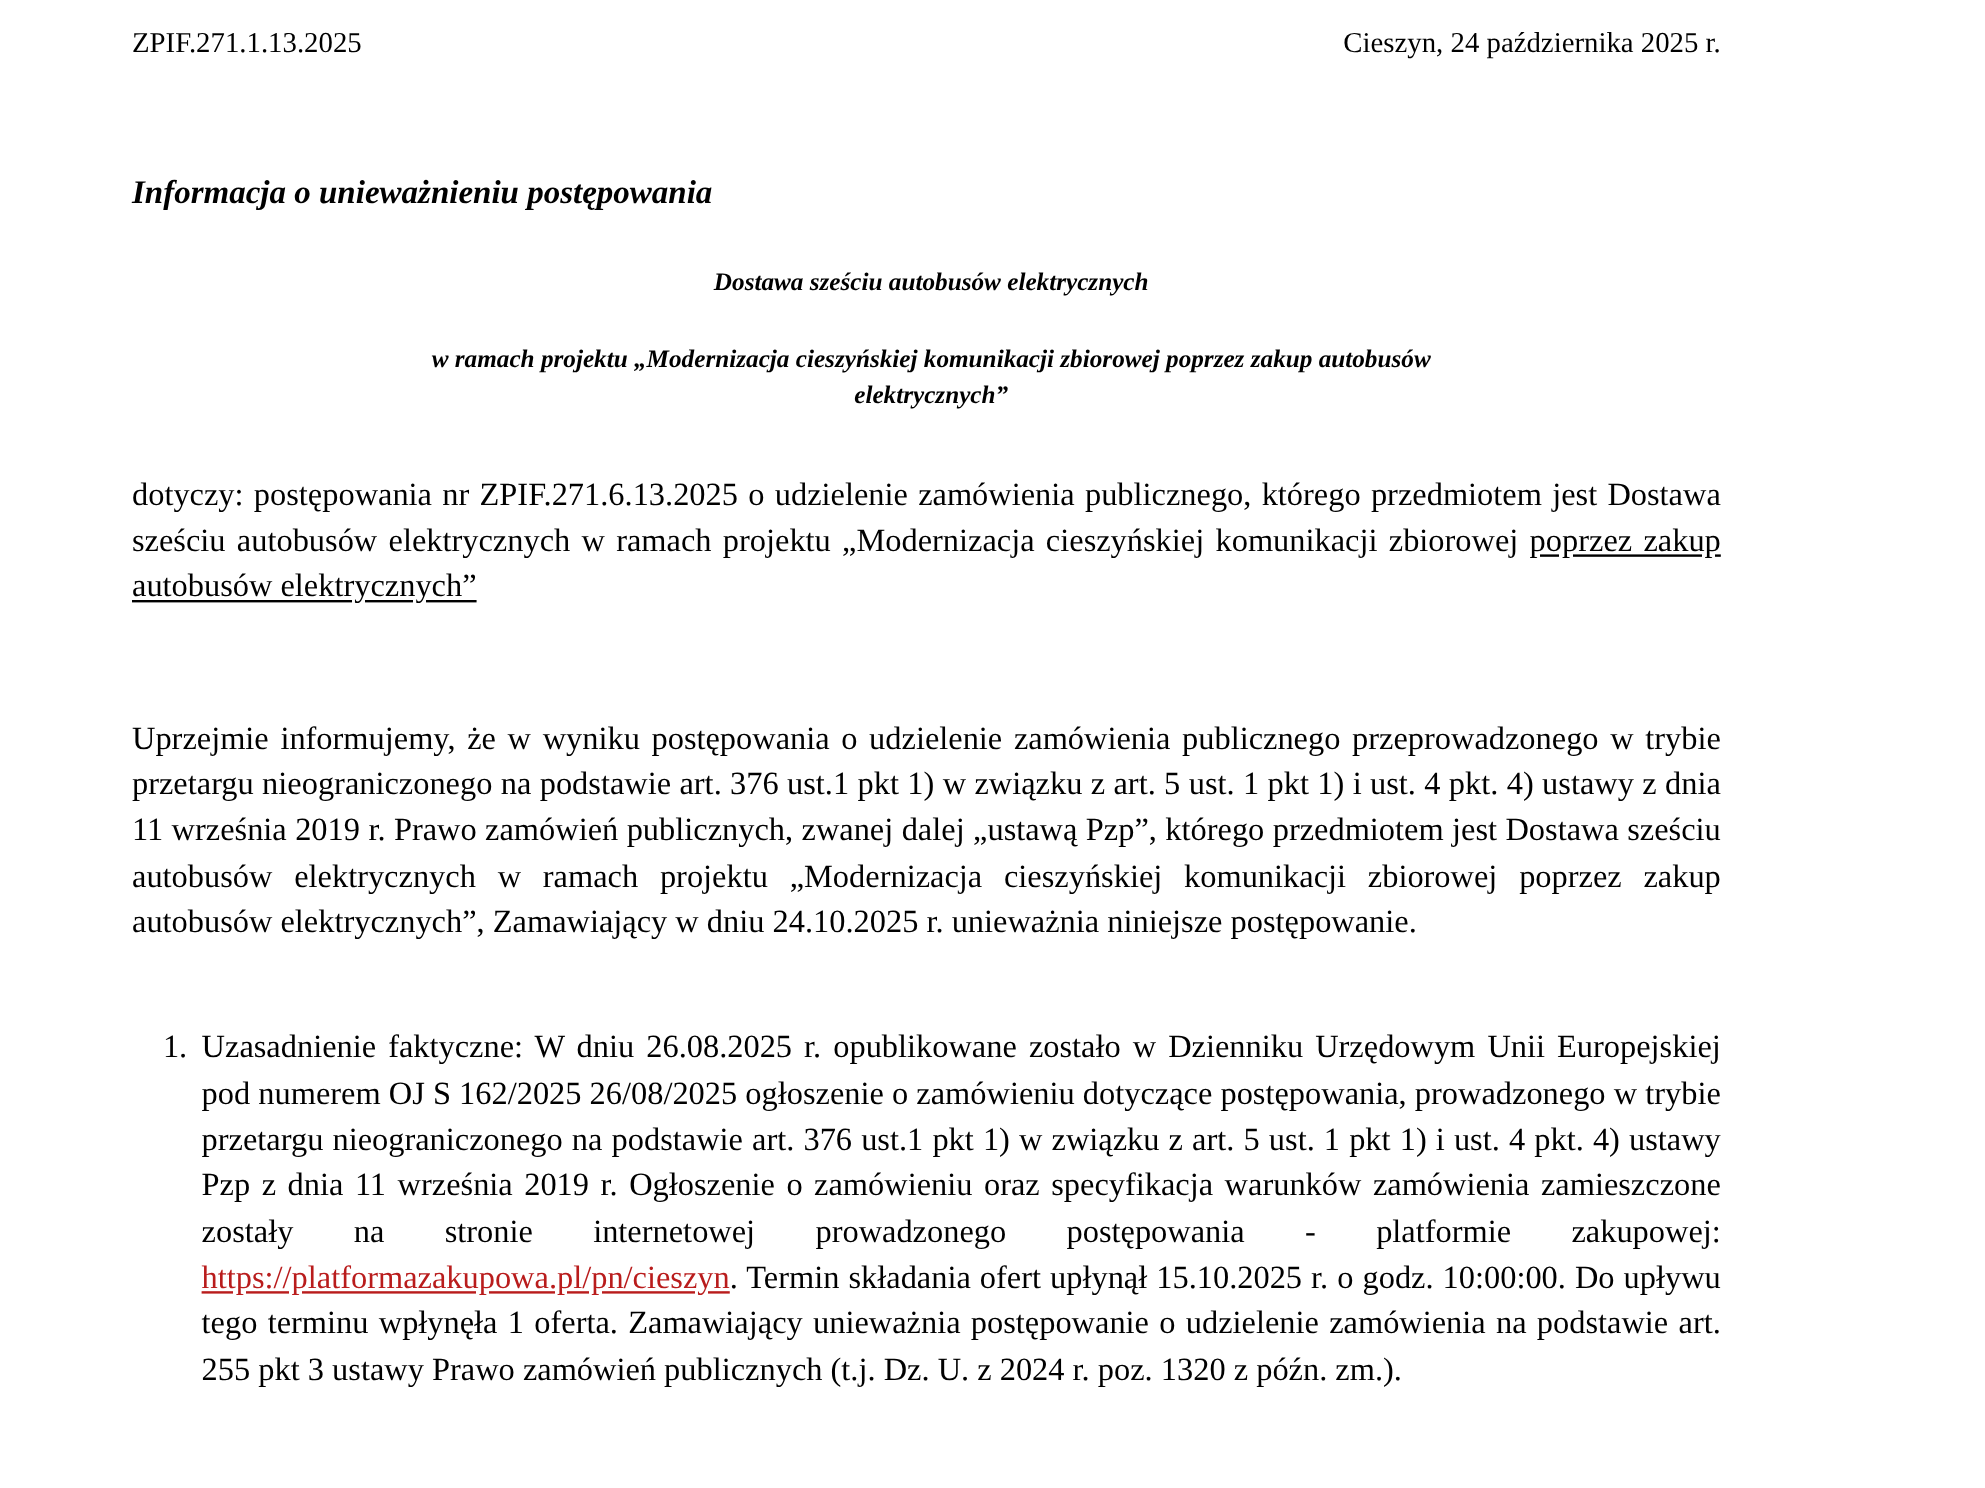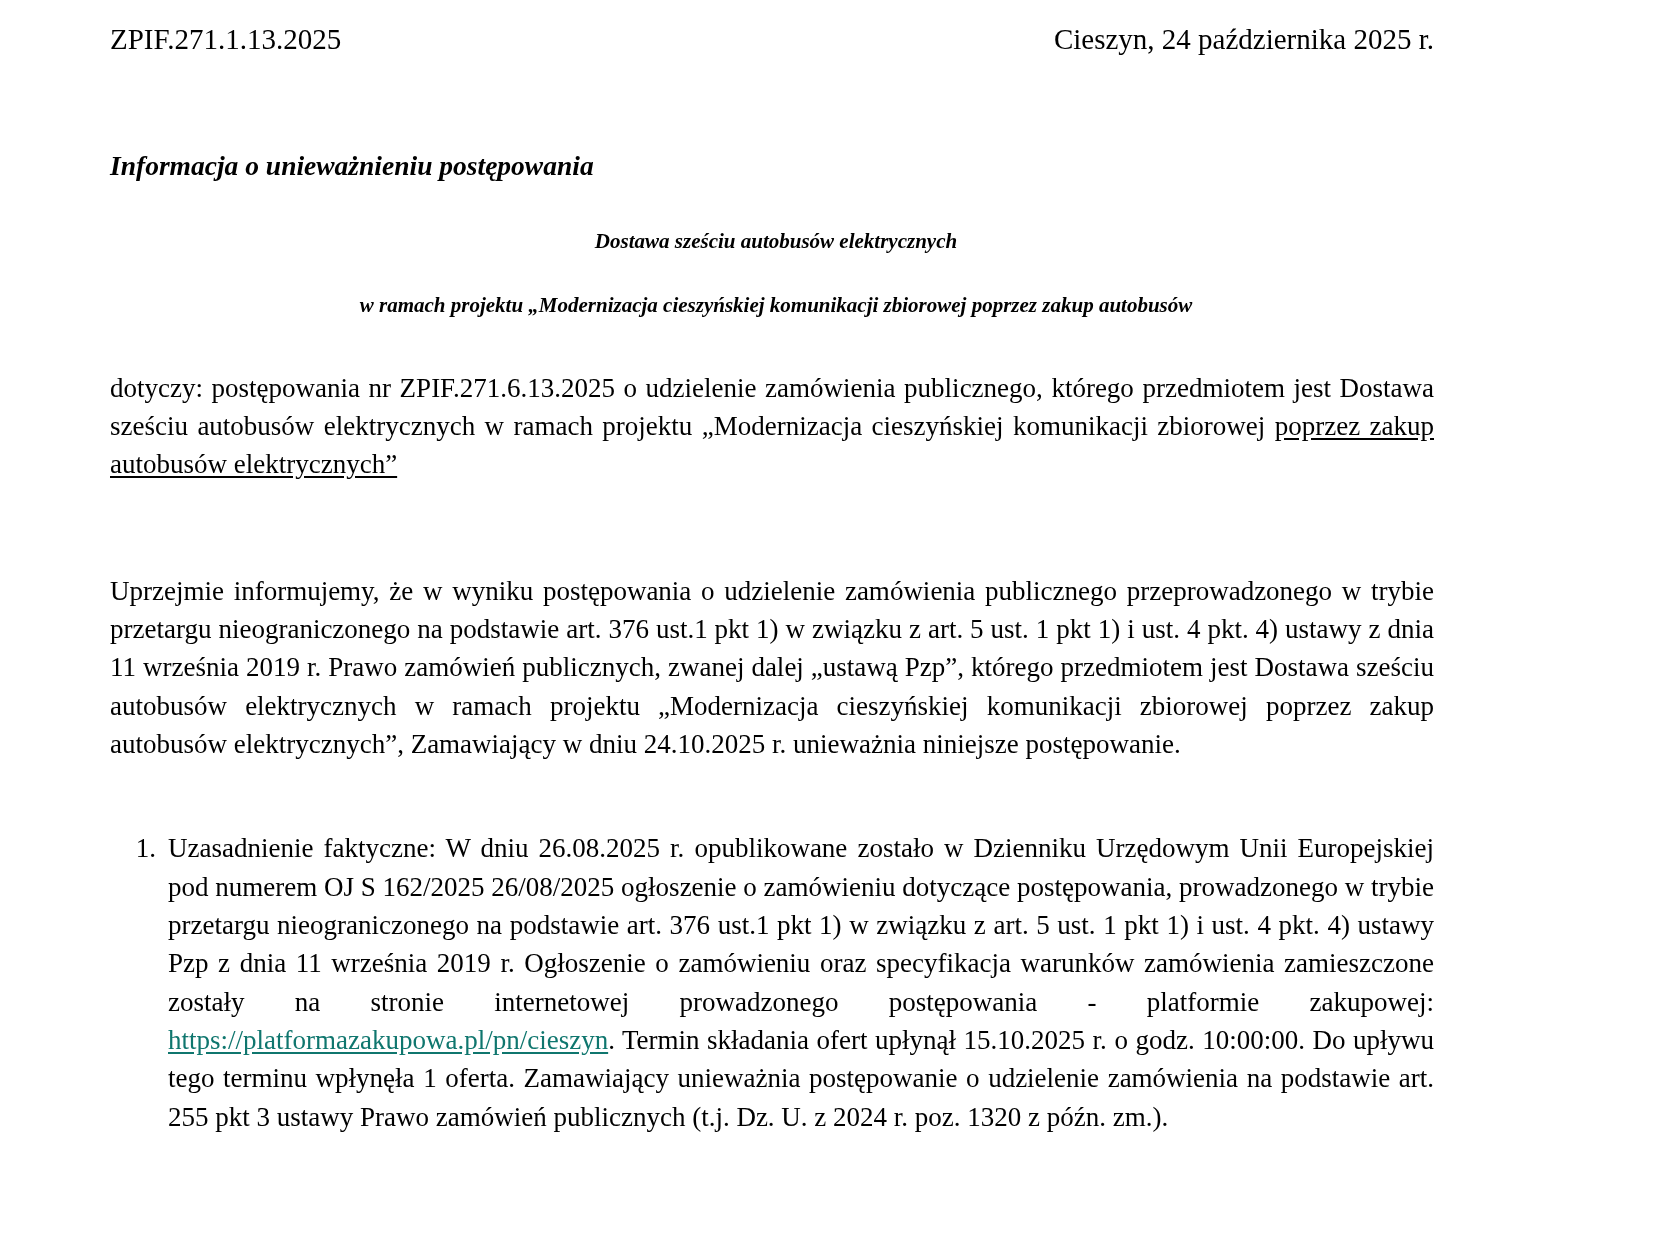--- a/index.html
+++ b/index.html
@@ -22,21 +22,21 @@
     height: 1240px;
     padding: 22px 190px 0 110px;
     position: relative;
   }
 
   
   .header-row {
     display: flex;
     justify-content: space-between;
     align-items: flex-start;
-    font-size: 29px;
+    font-size: 24px;
     line-height: 1.2;
     margin: 0;
     padding-right: 30px;
   }
   .header-ref { white-space: nowrap; }
   .header-place { white-space: nowrap; }
 
   
   .title-main {
     font-weight: bold;
@@ -99,38 +99,39 @@
     left: 6px;
     top: 0;
     width: 40px;
     text-align: right;
     font-size: 27px;
   }
   .bold-label { font-weight: normal; }
   .url-link {
     text-decoration: underline;
     text-underline-offset: 3px;
-    color: #0f766e;
+    color: #b91c1c;
   }
 </style>
 </head>
 <body>
 
 <div class="page">
 
   <div class="header-row">
     <span class="header-ref">ZPIF.271.1.13.2025</span>
     <span class="header-place">Cieszyn, 24 października 2025 r.</span>
   </div>
 
   <h1 class="title-main">Informacja o unieważnieniu postępowania</h1>
 
   <h2 class="title-sub">
     <span class="l1">Dostawa sześciu autobusów elektrycznych</span>
     <span class="l2">w ramach projektu „Modernizacja cieszyńskiej komunikacji zbiorowej poprzez zakup autobusów</span>
+    <span class="l3">elektrycznych”</span>
   </h2>
 
   <p class="para para-dotyczy">
     <span>dotyczy: postępowania nr ZPIF.271.6.13.2025 o udzielenie zamówienia publicznego, którego przedmiotem jest Dostawa sześciu autobusów elektrycznych w ramach projektu „Modernizacja cieszyńskiej komunikacji zbiorowej </span><span class="u-line">poprzez zakup autobusów elektrycznych”</span>
   </p>
 
   <p class="para para-main">Uprzejmie informujemy, że w wyniku postępowania o udzielenie zamówienia publicznego przeprowadzonego w trybie przetargu nieograniczonego na podstawie art. 376 ust.1 pkt 1) w związku z art. 5 ust. 1 pkt 1) i ust. 4 pkt. 4) ustawy z dnia 11 września 2019 r. Prawo zamówień publicznych, zwanej dalej „ustawą Pzp”, którego przedmiotem jest Dostawa sześciu autobusów elektrycznych w ramach projektu „Modernizacja cieszyńskiej komunikacji zbiorowej poprzez zakup autobusów elektrycznych”, Zamawiający w dniu 24.10.2025 r. unieważnia niniejsze postępowanie.</p>
 
   <ol class="list">
     <li class="list-item">

